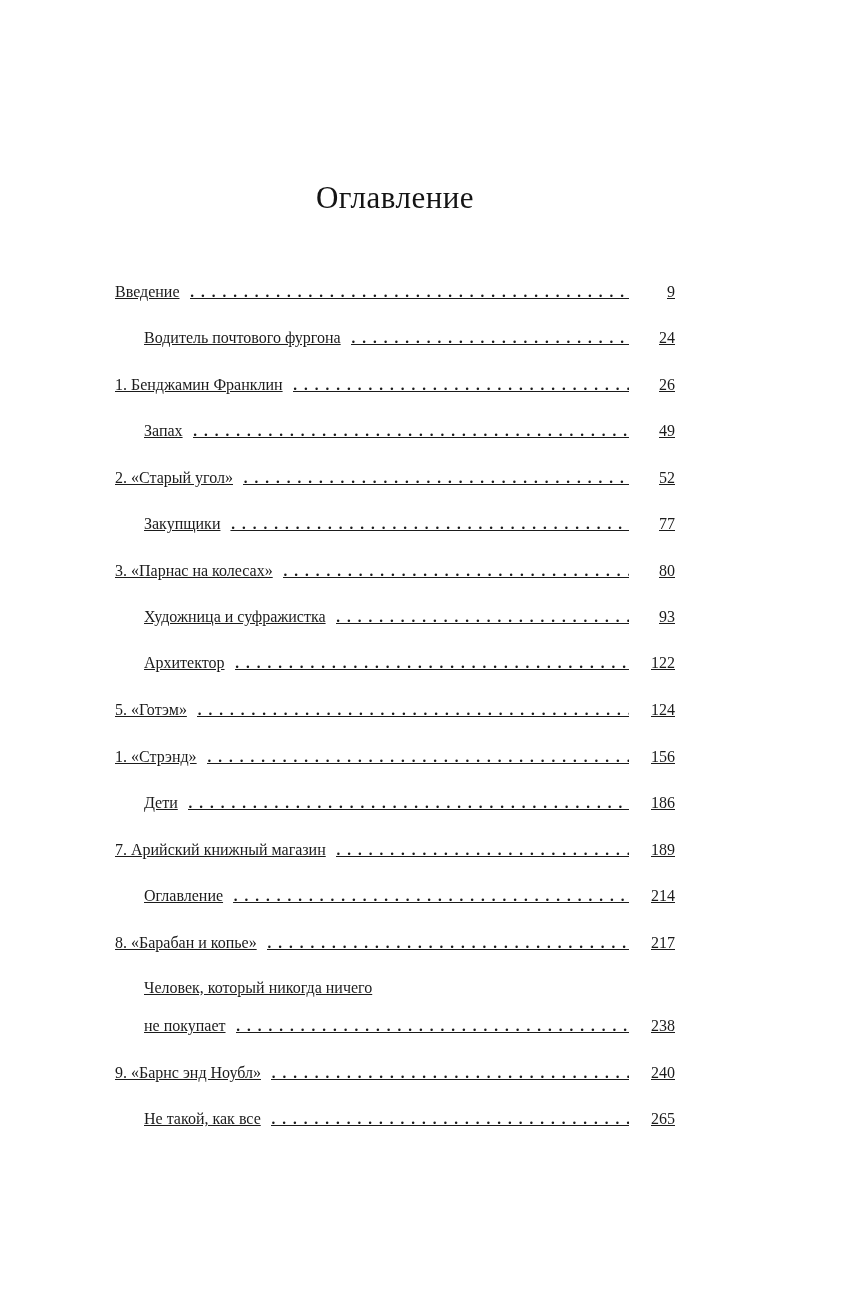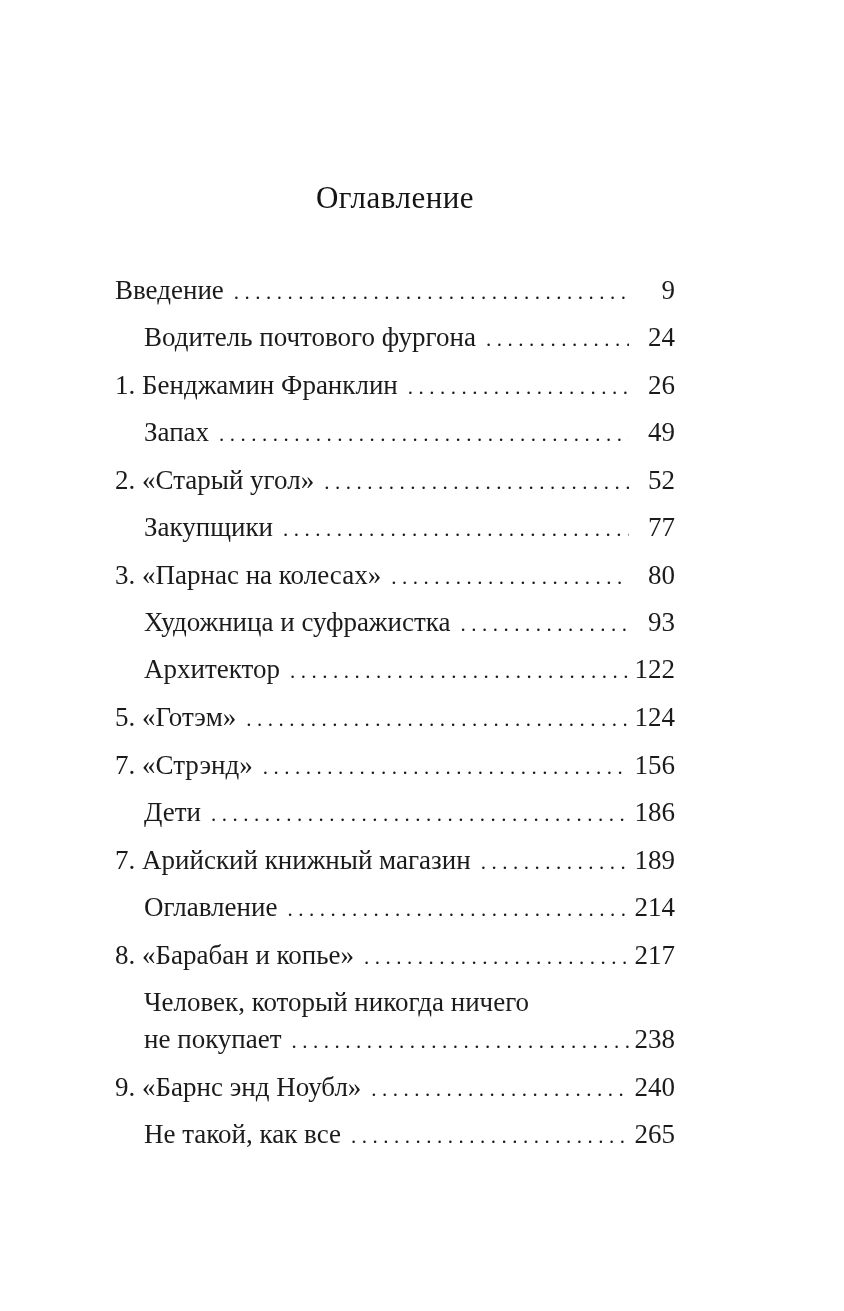--- a/index.html
+++ b/index.html
@@ -27,21 +27,22 @@
   .toc-title {
     font-size: 31px;
     font-weight: 400;
     text-align: center;
     letter-spacing: 0.5px;
     color: #141414;
   }
 
   .toc-list {
     margin-top: 56px;
-    font-size: 27px;
+    font-size: 16px;
+    text-decoration: underline;
   }
 
   .toc-row {
     line-height: 37px;
   }
 
   .toc-row.group-start:not(:first-child) {
     margin-top: 9px;
   }
 
@@ -180,21 +181,21 @@
       <span class="toc-label">5. «Готэм»</span>
       <span class="toc-dots"></span>
       <span class="toc-page-num">124</span>
     </div>
   </div>
 
 
   <div class="toc-row main group-start">
     <div class="wrap-lines"></div>
     <div class="toc-line">
-      <span class="toc-label">7. «Стрэнд»</span>
+      <span class="toc-label">1. «Стрэнд»</span>
       <span class="toc-dots"></span>
       <span class="toc-page-num">156</span>
     </div>
   </div>
 
   <div class="toc-row sub">
     <div class="wrap-lines"></div>
     <div class="toc-line">
       <span class="toc-label">Дети</span>
       <span class="toc-dots"></span>

